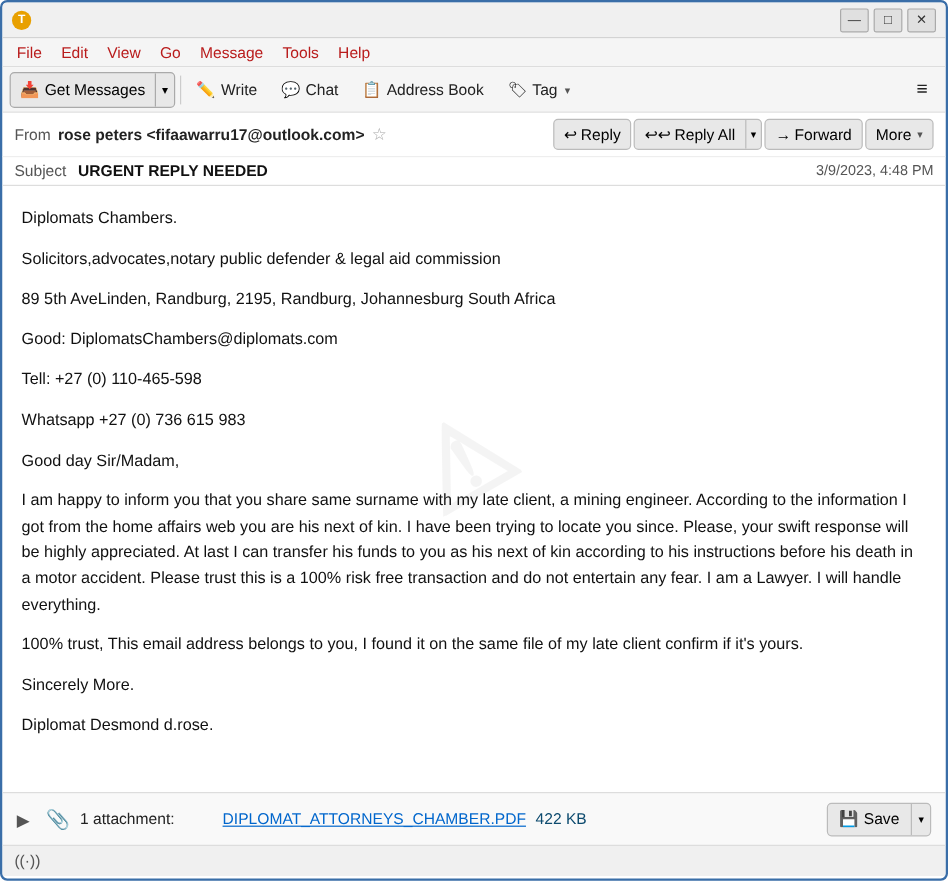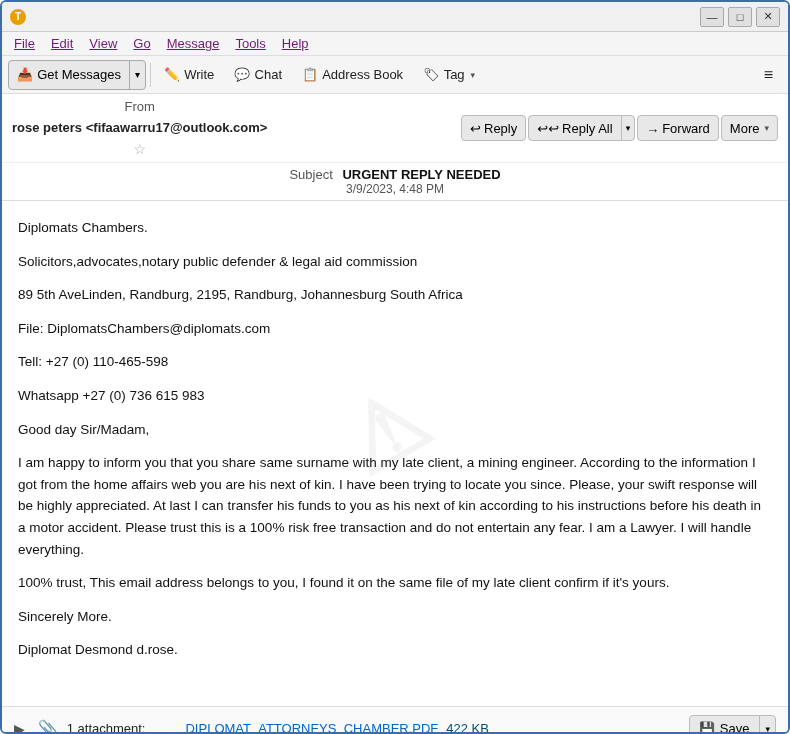--- a/index.html
+++ b/index.html
@@ -69,23 +69,22 @@
       align-items: center;
       gap: 0;
       padding: 2px 4px;
       height: 24px;
       border-bottom: 1px solid #ddd;
     }
     .menu-item {
       padding: 2px 8px;
       font-size: 13px;
       cursor: pointer;
-      color: #701a75;
+      color: #b91c1c;
       border-radius: 3px;
-      text-decoration: underline;
     }
 
     
     .toolbar {
       background: #f5f5f5;
       display: flex;
       align-items: center;
       gap: 2px;
       padding: 3px 6px;
       height: 38px;
@@ -157,21 +156,20 @@
       align-items: center;
       justify-content: space-between;
       padding: 5px 10px;
       border-bottom: 1px solid #eee;
     }
     .from-left {
       display: flex;
       align-items: center;
       gap: 6px;
       font-size: 13px;
-      flex-direction: column;
     }
     .from-label { color: #555; }
     .from-address { color: #222; font-weight: bold; }
     .star-icon { color: #aaa; font-size: 14px; cursor: pointer; }
     .reply-toolbar {
       display: flex;
       align-items: center;
       gap: 2px;
     }
     .reply-btn {
@@ -231,24 +229,22 @@
       background: #e8e8e8;
       border: 1px solid #bbb;
       border-radius: 4px;
       cursor: pointer;
       font-size: 13px;
       height: 26px;
     }
 
     .subject-row {
       display: flex;
-      align-items: center;
       justify-content: space-between;
       padding: 4px 10px;
-      flex-direction: column;
     }
     .subject-label { color: #555; font-size: 13px; margin-right: 6px; }
     .subject-text { font-size: 13px; font-weight: bold; color: #111; }
     .date-text { font-size: 12px; color: #555; }
 
     
     .email-body {
       padding: 16px 16px;
       font-size: 13.5px;
       line-height: 1.6;
@@ -435,21 +431,21 @@
 <div class="email-body">
   <div class="watermark">
     <svg width="300" height="250" viewBox="0 0 300 250" style="opacity:0.12;">
       <text x="50%" y="50%" text-anchor="middle" dominant-baseline="middle" font-size="90" font-weight="bold" fill="#aaa" transform="rotate(-15, 150, 125)">⚠</text>
     </svg>
   </div>
   <div class="email-content">
     <p>Diplomats Chambers.</p>
     <p>Solicitors,advocates,notary public defender &amp; legal aid commission</p>
     <p>89 5th AveLinden, Randburg, 2195, Randburg, Johannesburg South Africa</p>
-    <p>File: DiplomatsChambers@diplomats.com</p>
+    <p>Good: DiplomatsChambers@diplomats.com</p>
     <p>Tell: +27 (0) 110-465-598</p>
     <p>Whatsapp +27 (0) 736 615 983</p>
     <p>Good day Sir/Madam,</p>
     <p>I am happy to inform you that you share  same surname with my late client, a mining engineer. According to the information I got from the home affairs web you are his next of kin. I have been trying to locate you since. Please, your swift response will be highly appreciated. At last I can transfer his funds to you as his next of kin according to his instructions before his death in a motor accident. Please trust this is a 100% risk free transaction and do not entertain any fear. I am a Lawyer. I will handle everything.</p>
     <p>100% trust, This email address belongs to you, I found it on the same file of my late client  confirm if it's yours.</p>
     <p>Sincerely More.</p>
     <p>Diplomat Desmond d.rose.</p>
 
   </div>
 </div>

